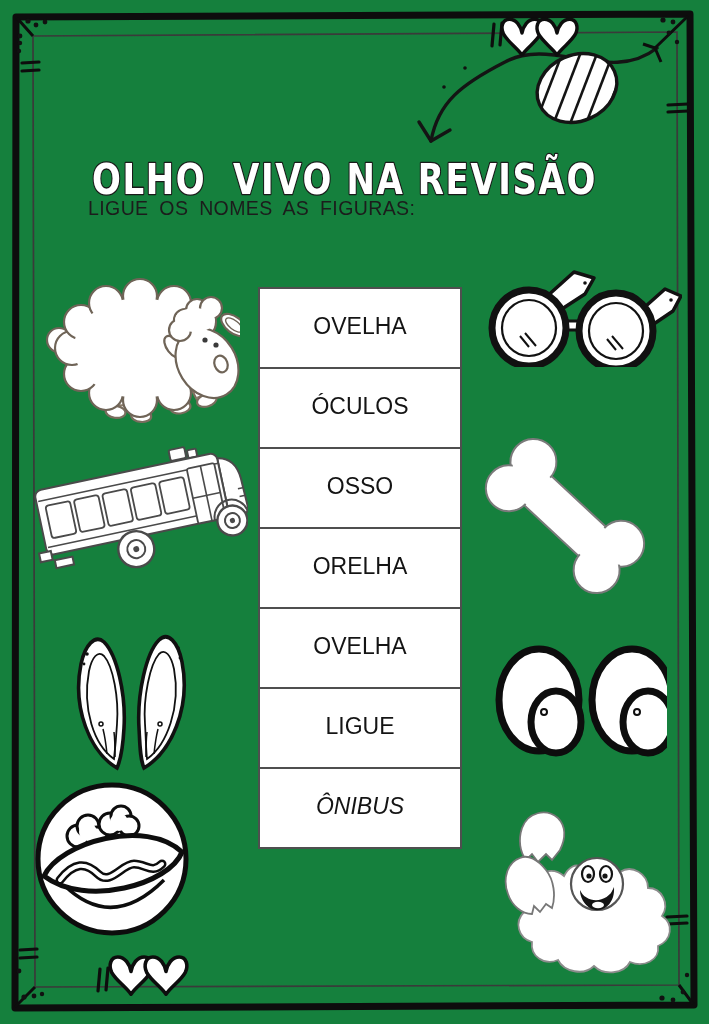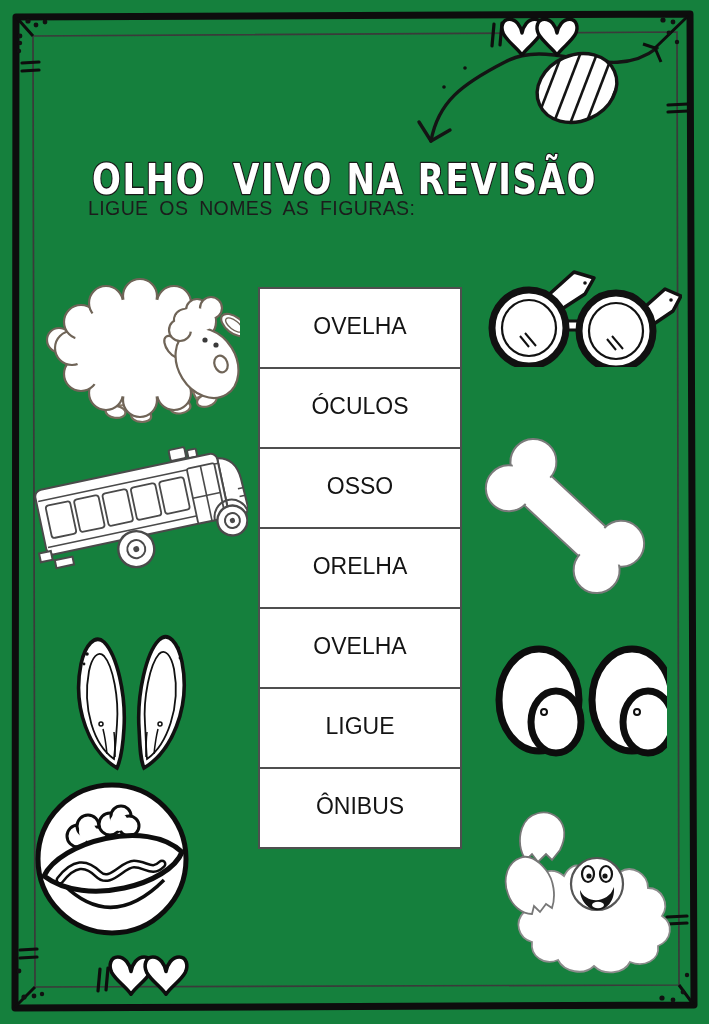--- a/index.html
+++ b/index.html
@@ -10,21 +10,21 @@
   .title-svg{position:absolute;left:84px;top:150px;}
   .title-text{font-family:"DejaVu Sans",sans-serif;font-weight:bold;font-size:42px;
               white-space:pre;letter-spacing:2px;fill:#ffffff;stroke:#1a1a1a;stroke-width:2.6px;
               paint-order:stroke;stroke-linejoin:round;}
   .subtitle{position:absolute;left:88px;top:197px;font-size:19.5px;color:#1c1c1c;
             letter-spacing:.4px;word-spacing:5px;}
   .word-table{position:absolute;left:258px;top:287px;width:204px;box-sizing:border-box;
               border:2px solid #4f4f4f;background:#fff;}
   .word-cell{height:80px;box-sizing:border-box;border-bottom:2px solid #4f4f4f;
              text-align:center;padding-top:24px;font-size:23px;color:#141414;cursor:pointer;}
-  .word-cell:last-child{border-bottom:none;height:78px;}
+  .word-cell:last-child{border-bottom:none;height:78px;font-style:italic;}
   svg{display:block;}
 </style>
 </head>
 <body>
 
 <div class="page">
 
   <svg class="frame-svg" width="709" height="1024" viewBox="0 0 709 1024">
 
     <g stroke="#141414" stroke-width="3.4" fill="none" stroke-linecap="round">

